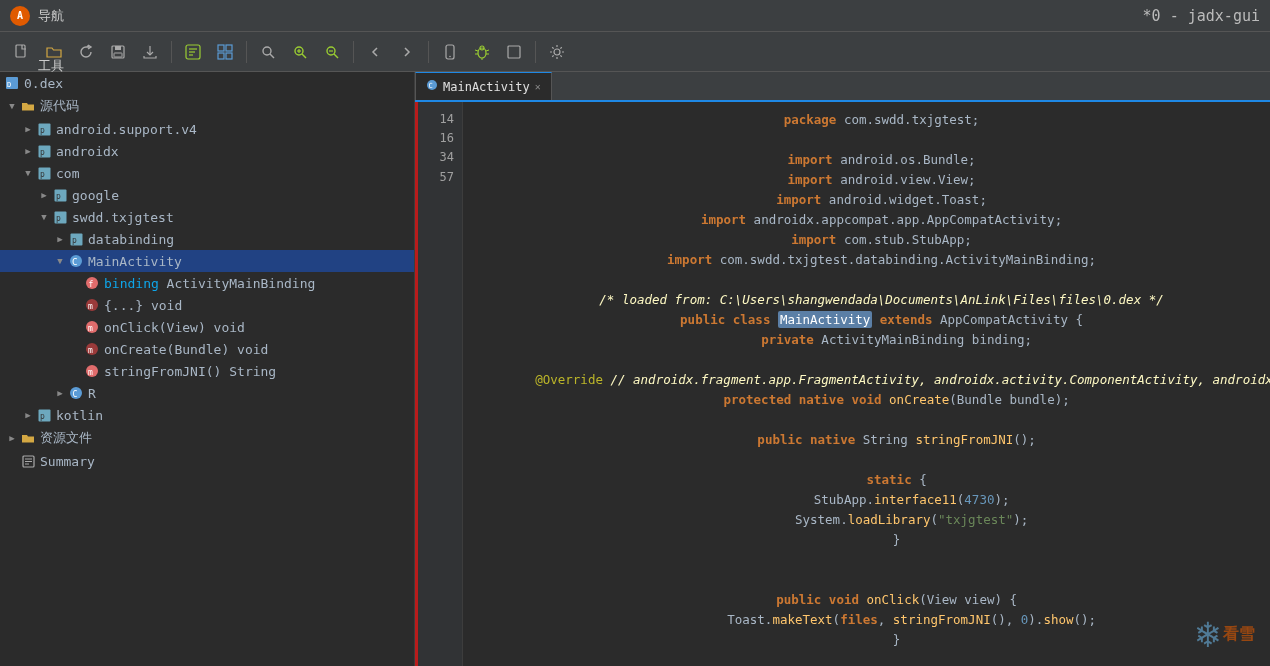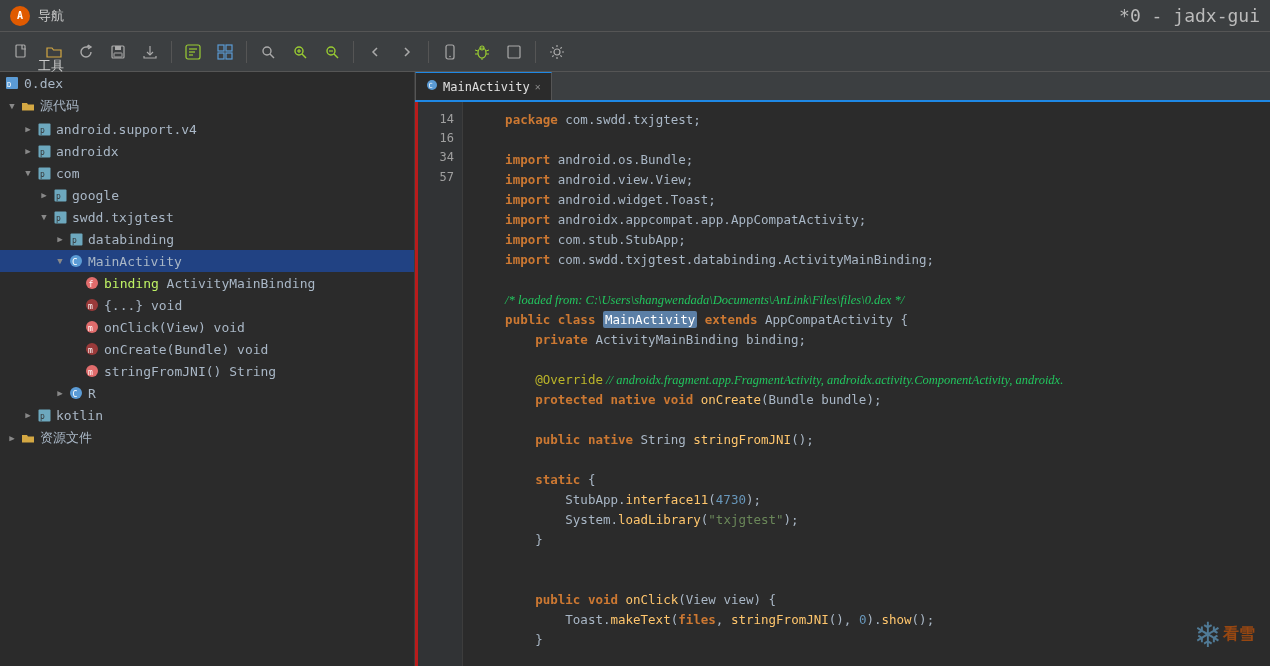--- a/index.html
+++ b/index.html
@@ -22,21 +22,21 @@
       display: flex; align-items: center; justify-content: center;
       color: white; font-size: 10px; font-weight: bold;
     }
     #title-bar .menu-items {
       display: flex; gap: 32px; font-size: 13px; color: #ccc; flex-direction: column;
     }
     #title-bar .menu-items span { cursor: pointer; }
     #title-bar .title-text {
       margin-left: auto;
       color: #bbb;
-      font-size: 18px;
+      font-size: 15px;
     }
 
     
     #toolbar {
       background: #3c3f41;
       height: 40px;
       display: flex;
       align-items: center;
       padding: 0 8px;
       gap: 4px;
@@ -157,26 +157,27 @@
       padding-left: 8px;
     }
     #line-numbers span.highlight { color: #a0a0a0; }
     #code-content {
       flex: 1;
       padding: 8px 12px;
       line-height: 1.6;
       font-size: 12.5px;
       overflow-x: auto;
       white-space: pre;
+      text-align: center;
     }
 
     
     .kw { color: #cc7832; font-weight: bold; }
     .num { color: #6897bb; }
-    .cmt { color: #22c55e; font-style: italic; font-family: Liberation Serif, serif; }
+    .cmt { color: #fef9c3; font-style: italic; }
     .cls { color: #a9b7c6; }
     .fn { color: #ffc66d; }
     .ann { color: #bbb529; }
     .hl-class { background: #5b7fa6; color: #fff; padding: 1px 2px; border-radius: 2px; }
     .hl-str { color: #6a8759; }
     .plain { color: #a9b7c6; }
 
     
     #watermark {
       position: absolute;
@@ -416,21 +417,21 @@
     </div>
 
     <div class="tree-item indent-4">
       <div class="tree-arrow" style="visibility:hidden">▶</div>
       <div class="tree-icon">
         <svg width="14" height="14" viewBox="0 0 14 14" fill="none">
             <circle cx="7" cy="7" r="6" fill="#e06c6c"></circle>
             <text x="3.5" y="10.5" font-size="8" fill="white">f</text>
           </svg>
       </div>
-      <span><span style="color:#bef264">binding</span> ActivityMainBinding</span>
+      <span><span style="color:#0ea5e9">binding</span> ActivityMainBinding</span>
     </div>
 
     <div class="tree-item indent-4">
       <div class="tree-arrow" style="visibility:hidden">▶</div>
       <div class="tree-icon">
         <svg width="14" height="14" viewBox="0 0 14 14" fill="none">
             <circle cx="7" cy="7" r="6" fill="#9a3a3a"></circle>
             <text x="3" y="10.5" font-size="8" fill="white">m</text>
           </svg>
       </div>
@@ -495,20 +496,32 @@
     <div class="tree-item indent-0">
       <div class="tree-arrow">▶</div>
       <div class="tree-icon icon-folder">
         <svg width="14" height="12" viewBox="0 0 14 12" fill="none">
             <path d="M1 3h5l1 1.5H13v6H1z" fill="#d4a843"></path>
           </svg>
       </div>
       <span>资源文件</span>
     </div>
 
+    <div class="tree-item indent-0">
+      <div class="tree-arrow" style="visibility:hidden">▶</div>
+      <div class="tree-icon">
+        <svg width="13" height="13" viewBox="0 0 13 13" fill="none">
+            <rect x="1" y="1" width="11" height="11" rx="1" fill="none" stroke="#aaa" stroke-width="1.2"></rect>
+            <line x1="3" y1="4" x2="10" y2="4" stroke="#aaa" stroke-width="1"></line>
+            <line x1="3" y1="6.5" x2="10" y2="6.5" stroke="#aaa" stroke-width="1"></line>
+            <line x1="3" y1="9" x2="7" y2="9" stroke="#aaa" stroke-width="1"></line>
+          </svg>
+      </div>
+      <span>Summary</span>
+    </div>
   </div>
 
   <div id="content-area">
 
     <div id="tabs-bar">
       <div class="tab active">
         <span class="tab-icon">
           <svg width="12" height="12" viewBox="0 0 12 12" fill="none">
               <circle cx="6" cy="6" r="5" fill="#5b9bd5"></circle>
               <text x="2.5" y="9" font-size="7" fill="white">C</text>

